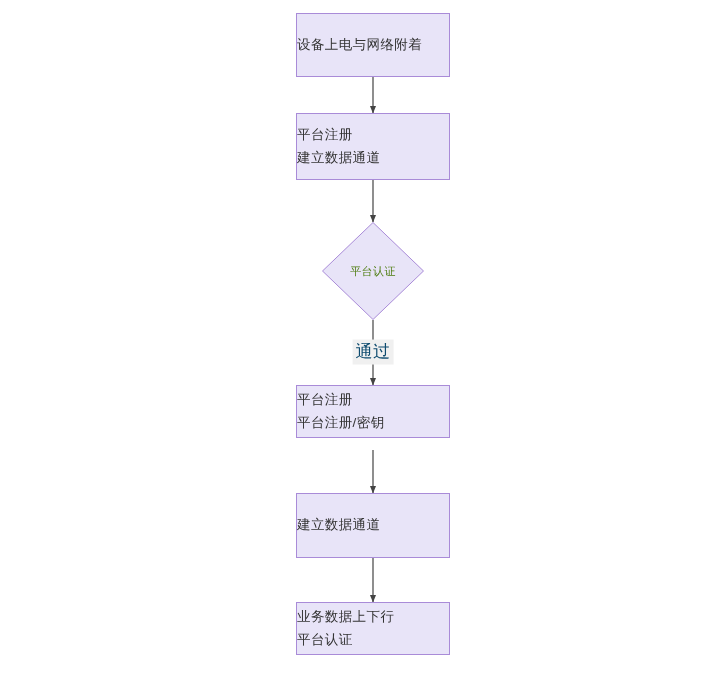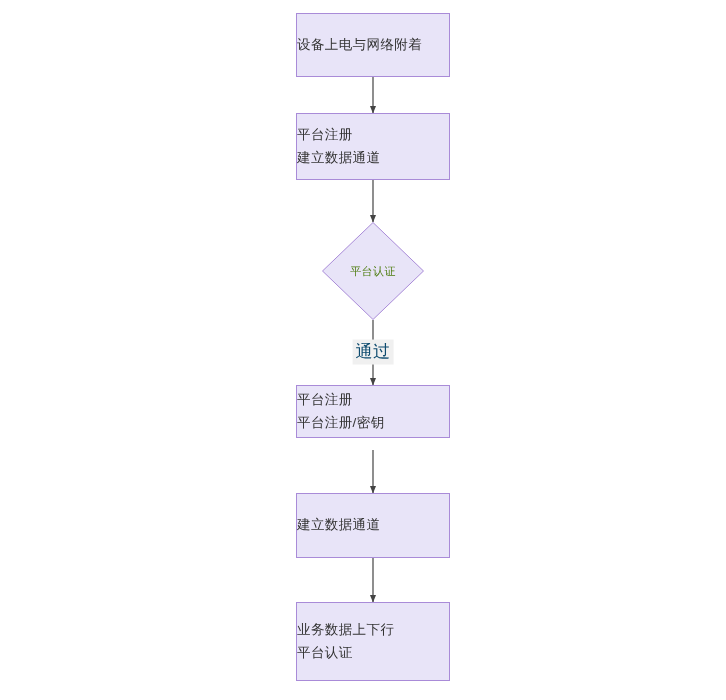--- a/index.html
+++ b/index.html
@@ -115,20 +115,20 @@
 
   <div class="node" id="node-platform-register" style="left: 296px; top: 385px; width: 154px; height: 53px;">
     <span class="line">平台注册</span>
     <span class="line">平台注册/密钥</span>
   </div>
 
   <div class="node" id="node-data-channel" style="left: 296px; top: 493px; width: 154px; height: 65px;">
     <span class="line">建立数据通道</span>
   </div>
 
-  <div class="node" id="node-service-data" style="left: 296px; top: 602px; width: 154px; height: 79px;">
+  <div class="node" id="node-service-data" style="left: 296px; top: 602px; width: 154px; height: 53px;">
     <span class="line">业务数据上下行</span>
     <span class="line">平台认证</span>
   </div>
 
   <div class="edge-label" id="edge-label-pass" style="left: 373px; top: 352px; background: rgb(240, 240, 240);">通过</div>
 
 </div>
 
 </body></html>

